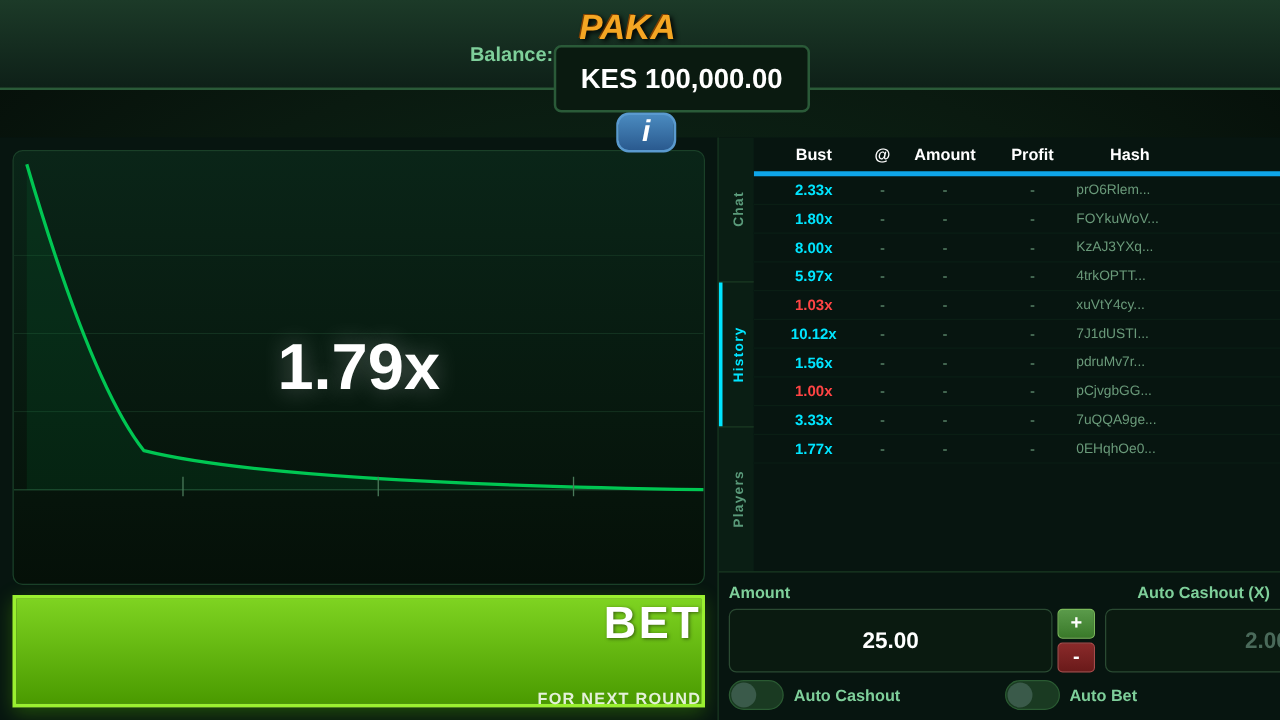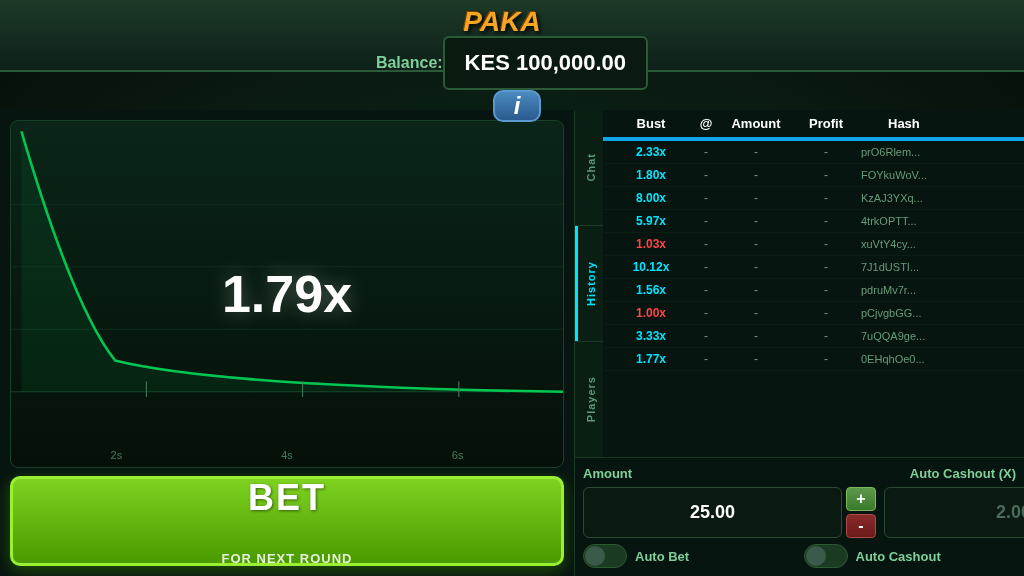--- a/index.html
+++ b/index.html
@@ -49,21 +49,21 @@
       display: block;
     }
     .logo-text .kubwa {
       color: #f5a623;
       text-shadow: 2px 2px 4px #000, -1px -1px 0 #8b4500;
       display: block;
     }
 
     .balance-section {
       display: flex;
-      align-items: center;
+      align-items: flex-start;
       flex: 1;
     }
     .balance-label {
       color: #7ecf9a;
       font-size: 16px;
       font-weight: bold;
     }
     .balance-value {
       flex: 1;
       background: #0a1a10;
@@ -187,24 +187,24 @@
     .bet-section {
       margin-top: 8px;
       height: 90px;
     }
 
     .bet-button {
       width: 100%;
       height: 100%;
       background: linear-gradient(180deg, #7ed321 0%, #4a9a00 100%);
       border: 3px solid #9af030;
-      border-radius: 10px;
+      border-radius: 0;
       display: flex;
       flex-direction: column;
-      align-items: center;
+      align-items: flex-end;
       justify-content: center;
       cursor: pointer;
       box-shadow: 0 4px 15px rgba(100, 220, 0, 0.3);
       gap: 32px;
     }
     .bet-main {
       font-size: 36px;
       font-weight: 900;
       color: white;
       text-shadow: 1px 1px 3px rgba(0,0,0,0.5);
@@ -479,25 +479,20 @@
 
         <path d="M 10 10 Q 60 180 100 230 Q 200 255 530 260" fill="none" stroke="#00c853" stroke-width="2.5"></path>
 
         <path d="M 10 10 Q 60 180 100 230 Q 200 255 530 260 L 530 260 L 10 260 Z" fill="rgba(0, 180, 80, 0.1)"></path>
 
         <line x1="130" y1="250" x2="130" y2="265" stroke="#4a7a5a" stroke-width="1"></line>
         <line x1="280" y1="250" x2="280" y2="265" stroke="#4a7a5a" stroke-width="1"></line>
         <line x1="430" y1="250" x2="430" y2="265" stroke="#4a7a5a" stroke-width="1"></line>
       </svg>
       <div class="current-multiplier">1.79x</div>
-      <div class="chart-axis-labels" id="axis-labels">
-          <span class="axis-label">2s</span>
-          <span class="axis-label">4s</span>
-          <span class="axis-label">6s</span>
-        </div>
     </div>
 
     <div class="bet-section">
       <div class="bet-button">
         <span class="bet-main">BET</span>
         <span class="bet-sub">FOR NEXT ROUND</span>
       </div>
     </div>
   </div>
 
@@ -619,22 +614,22 @@
 
         <div class="input-group">
           <input class="ctrl-input disabled" type="text" value="2.00" style="">
 
         </div>
       </div>
 
       <div class="toggle-row">
         <div class="toggle-group">
           <div class="toggle-switch"></div>
-          <span class="toggle-label">Auto Bet</span>
+          <span class="toggle-label">Auto Cashout</span>
         </div>
         <div class="toggle-group">
           <div class="toggle-switch"></div>
-          <span class="toggle-label">Auto Cashout</span>
+          <span class="toggle-label">Auto Bet</span>
         </div>
       </div>
     </div>
   </div>
 </div>
 
 </body></html>

